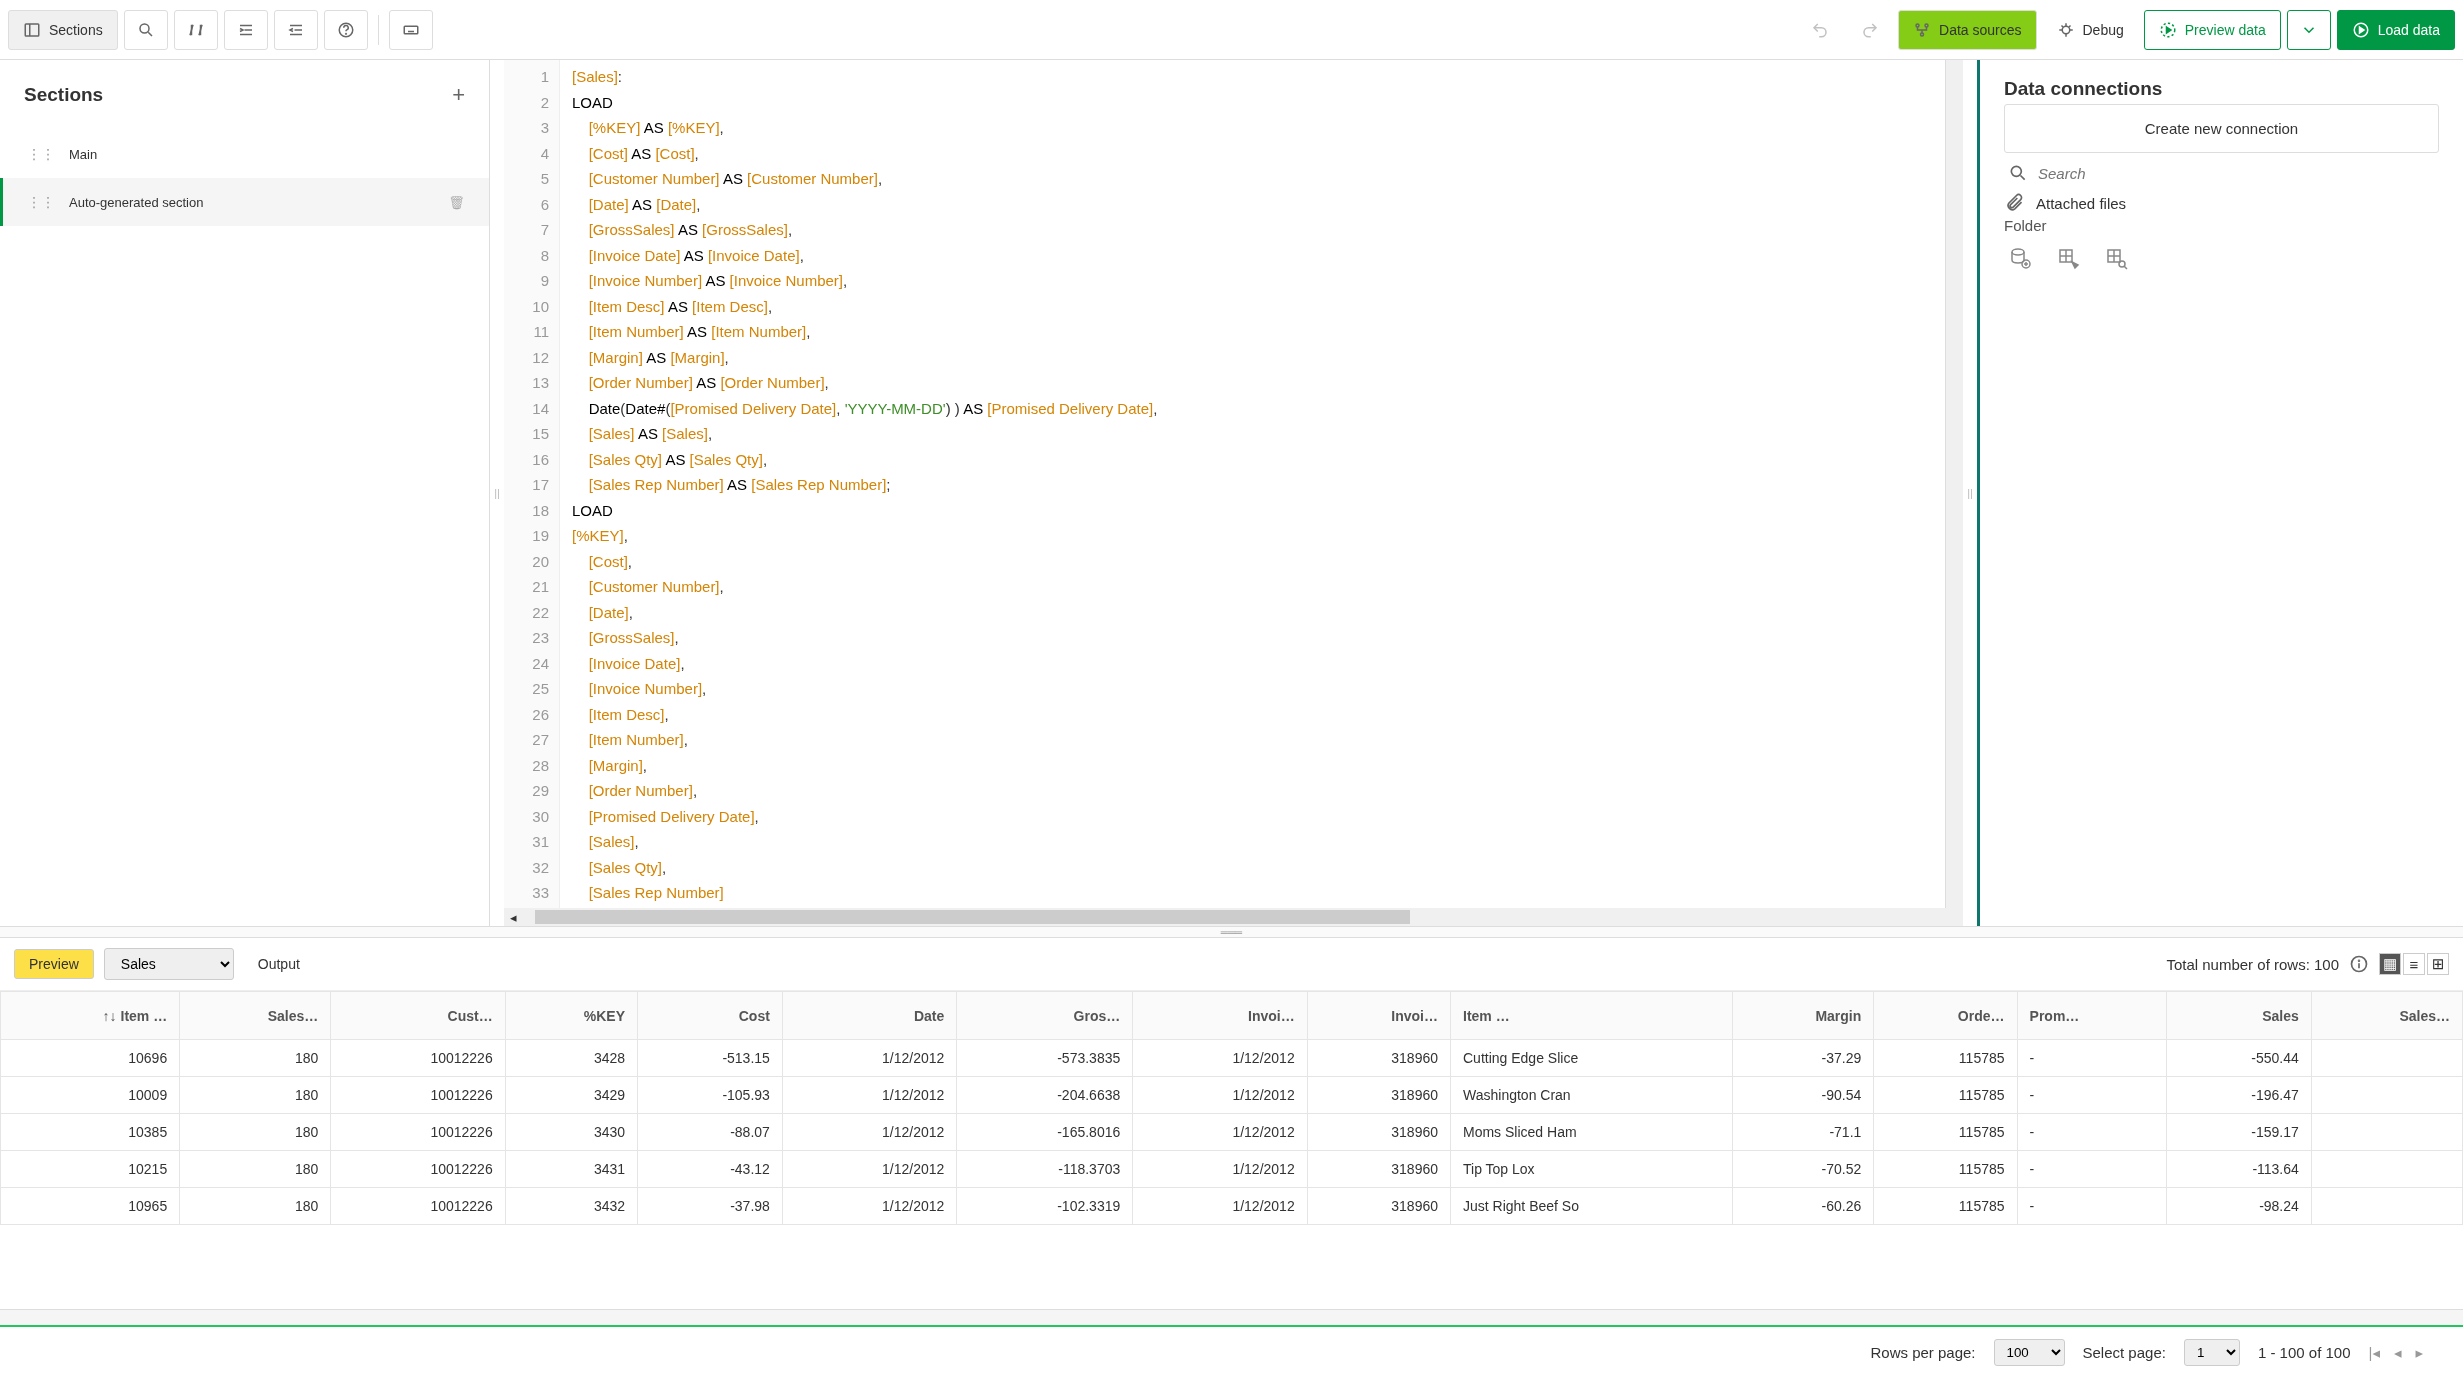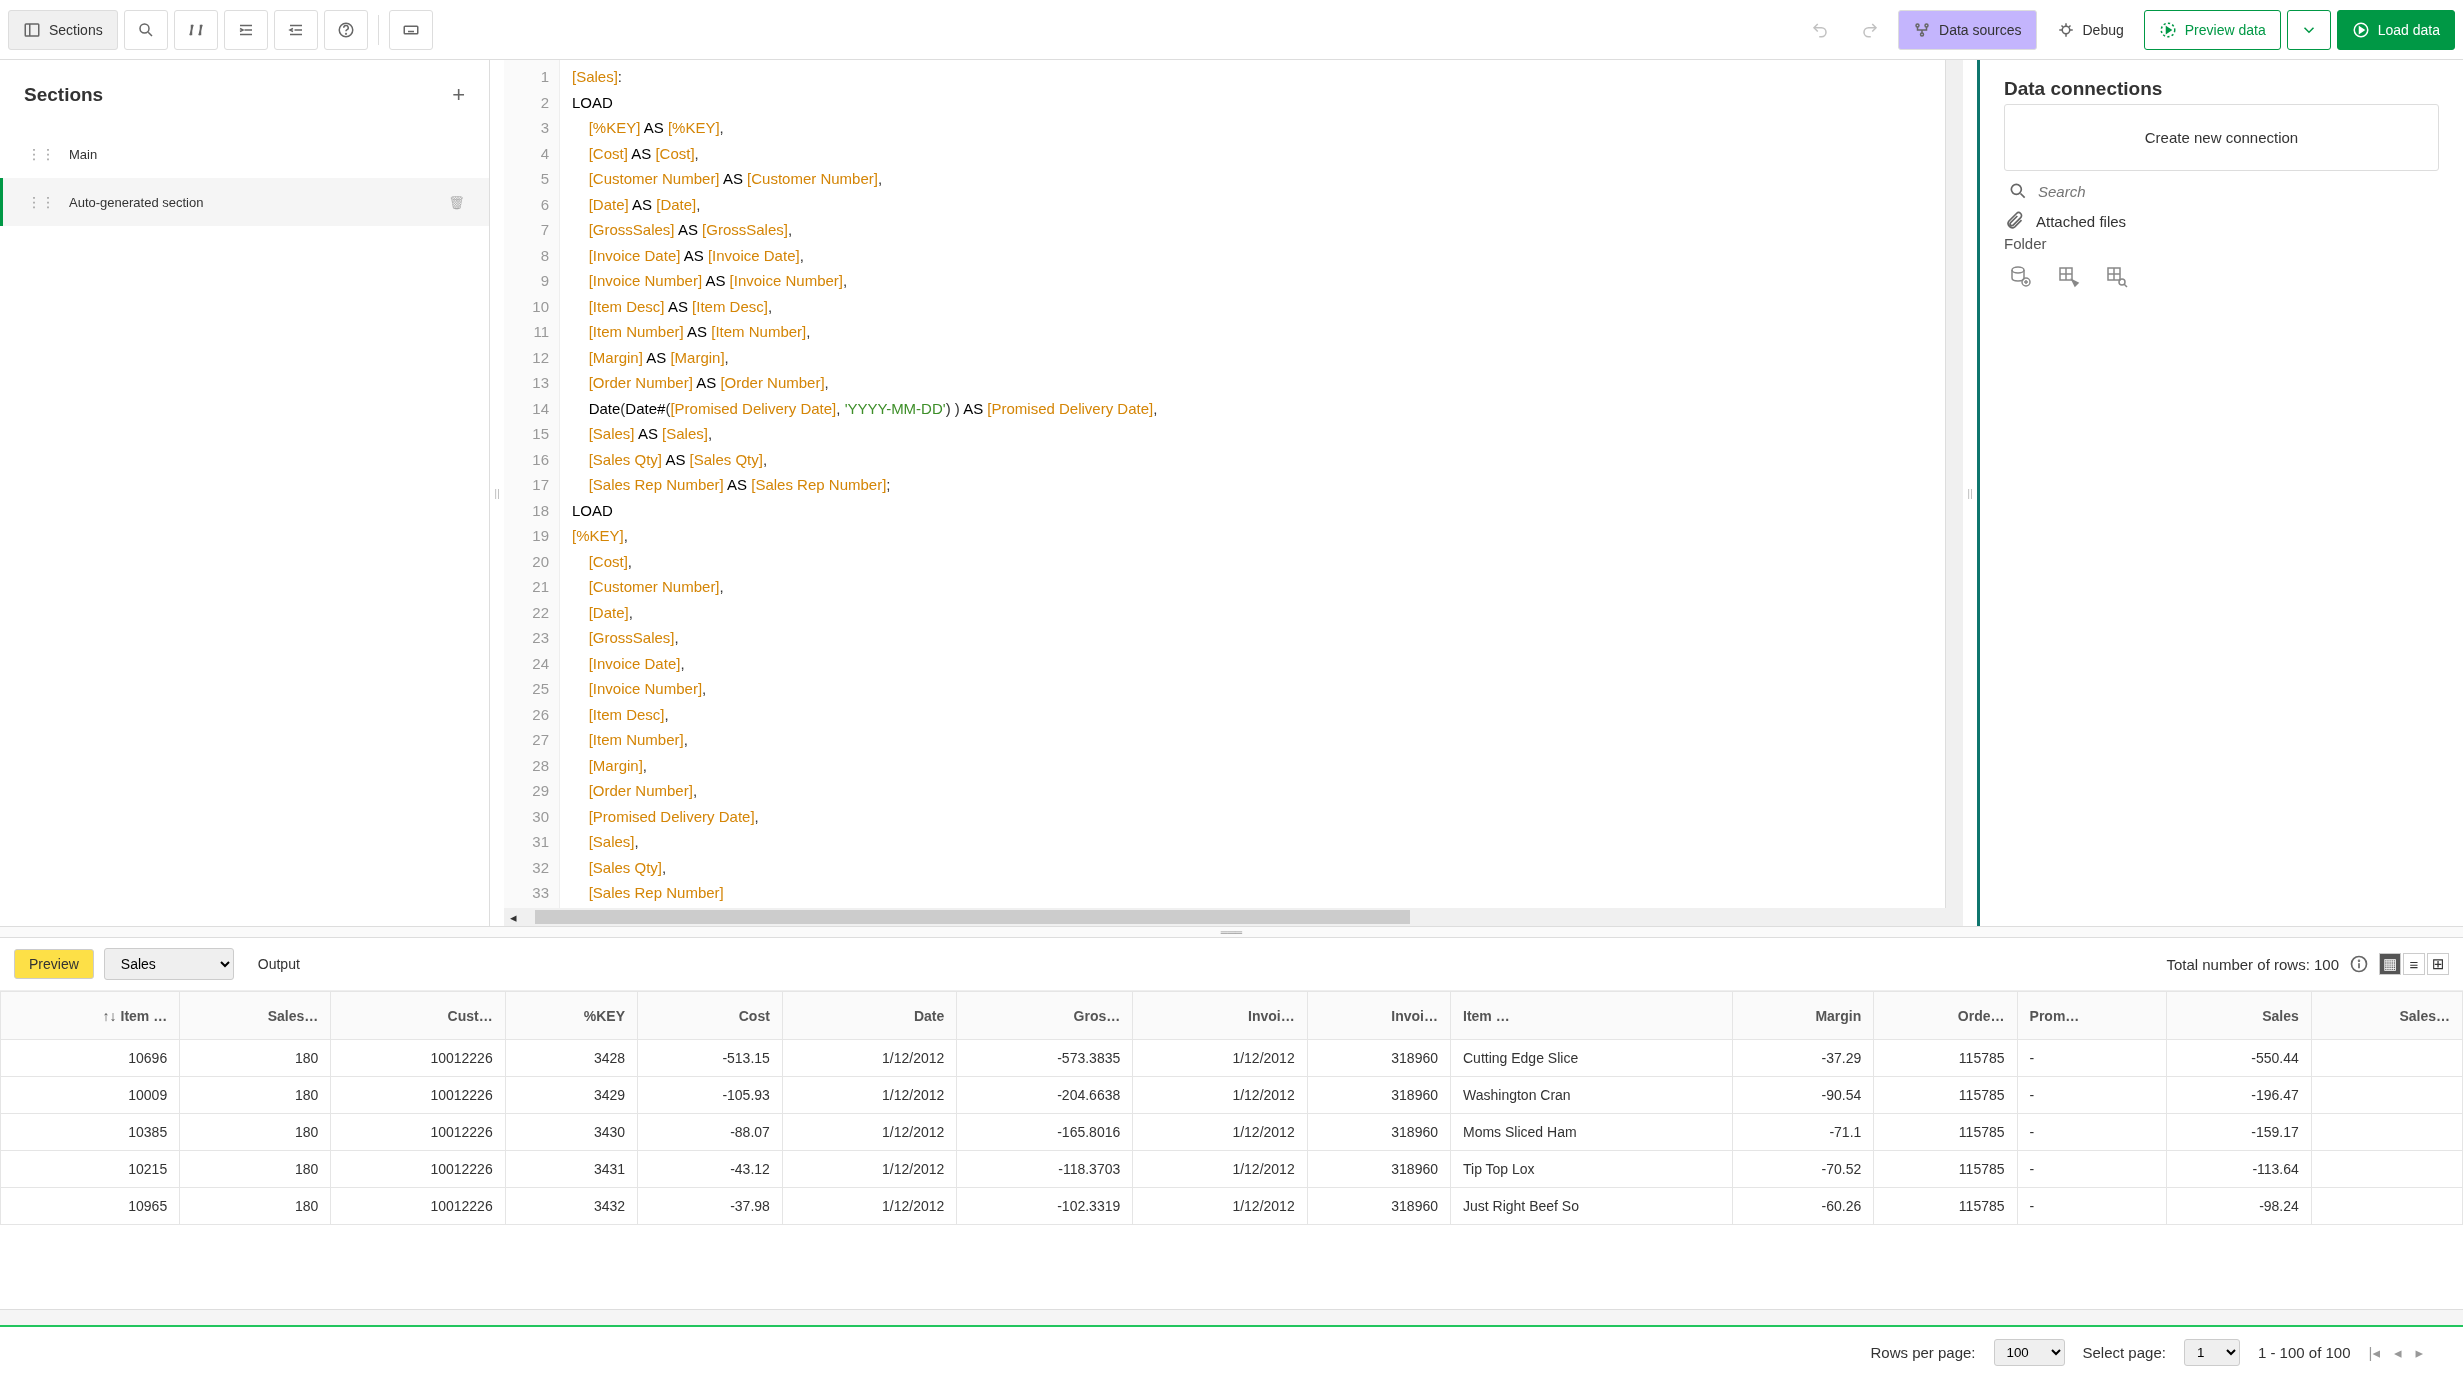--- a/index.html
+++ b/index.html
@@ -6,21 +6,21 @@
 body{background:#fff;color:#333;font-size:13px;width:2463px;height:1378px;overflow:hidden}
 .app{display:flex;flex-direction:column;height:100%}
 
 
 .toolbar{display:flex;align-items:center;height:60px;border-bottom:1px solid #ddd;padding:0 8px;gap:6px}
 .toolbar-left{display:flex;align-items:center;gap:6px;flex:1}
 .toolbar-right{display:flex;align-items:center;gap:6px}
 .tb-btn{display:flex;align-items:center;gap:8px;padding:0 14px;height:40px;border:1px solid #ddd;background:#fff;border-radius:3px;cursor:pointer;font-size:14px;color:#333}
 .tb-btn.icon-only{padding:0;width:44px;justify-content:center}
 .tb-btn.active{background:#f0f0f0}
-.tb-btn.grey{background:#c4b5fd}
+.tb-btn.grey{background:#84cc16}
 .tb-btn.green-outline{border-color:#009845;color:#009845}
 .tb-btn.green{background:#009845;color:#fff;border-color:#009845}
 .tb-btn svg{width:18px;height:18px}
 .tb-sep{width:1px;height:30px;background:#ddd;margin:0 4px}
 
 
 .main{display:flex;flex:1;overflow:hidden}
 .sidebar{width:490px;border-right:1px solid #ddd;display:flex;flex-direction:column}
 .sidebar-hdr{display:flex;align-items:center;justify-content:space-between;padding:14px 24px;height:70px}
 .sidebar-hdr h2{font-size:19px;font-weight:600}
@@ -38,21 +38,21 @@
 .tk-blue{color:#000000}
 .tk-orange{color:#d48506}
 .tk-green{color:#3d8e28}
 .code-scroll-v{width:18px;background:#f0f0f0;border-left:1px solid #ddd}
 .code-scroll-h{height:18px;background:#f0f0f0;display:flex;align-items:center}
 .code-scroll-h .thumb{height:14px;background:#ccc;width:60%;margin-left:12px}
 
 
 .right-panel{width:486px;border-left:3px solid #0f766e;padding:18px 24px;display:flex;flex-direction:column;gap:4px}
 .right-panel h2{font-size:19px;font-weight:600}
-.create-btn{border:1px solid #ddd;padding:24px;text-align:center;border-radius:3px;cursor:pointer;font-size:15px}
+.create-btn{border:1px solid #ddd;padding:15px;text-align:center;border-radius:3px;cursor:pointer;font-size:15px}
 .search-row{display:flex;align-items:center;gap:10px;padding:6px 4px}
 .search-row input{border:none;outline:none;font-size:15px;font-style:italic;color:#999;flex:1}
 .attached-row{display:flex;align-items:center;gap:12px;font-size:15px}
 .folder-lbl{color:#555;font-size:15px}
 .icon-row{display:flex;gap:24px;padding:8px 4px}
 
 
 .hsplit{height:12px;border-top:1px solid #ddd;border-bottom:1px solid #ddd;background:#fafafa;display:flex;align-items:center;justify-content:center;color:#999;font-size:10px;cursor:row-resize}
 
 

